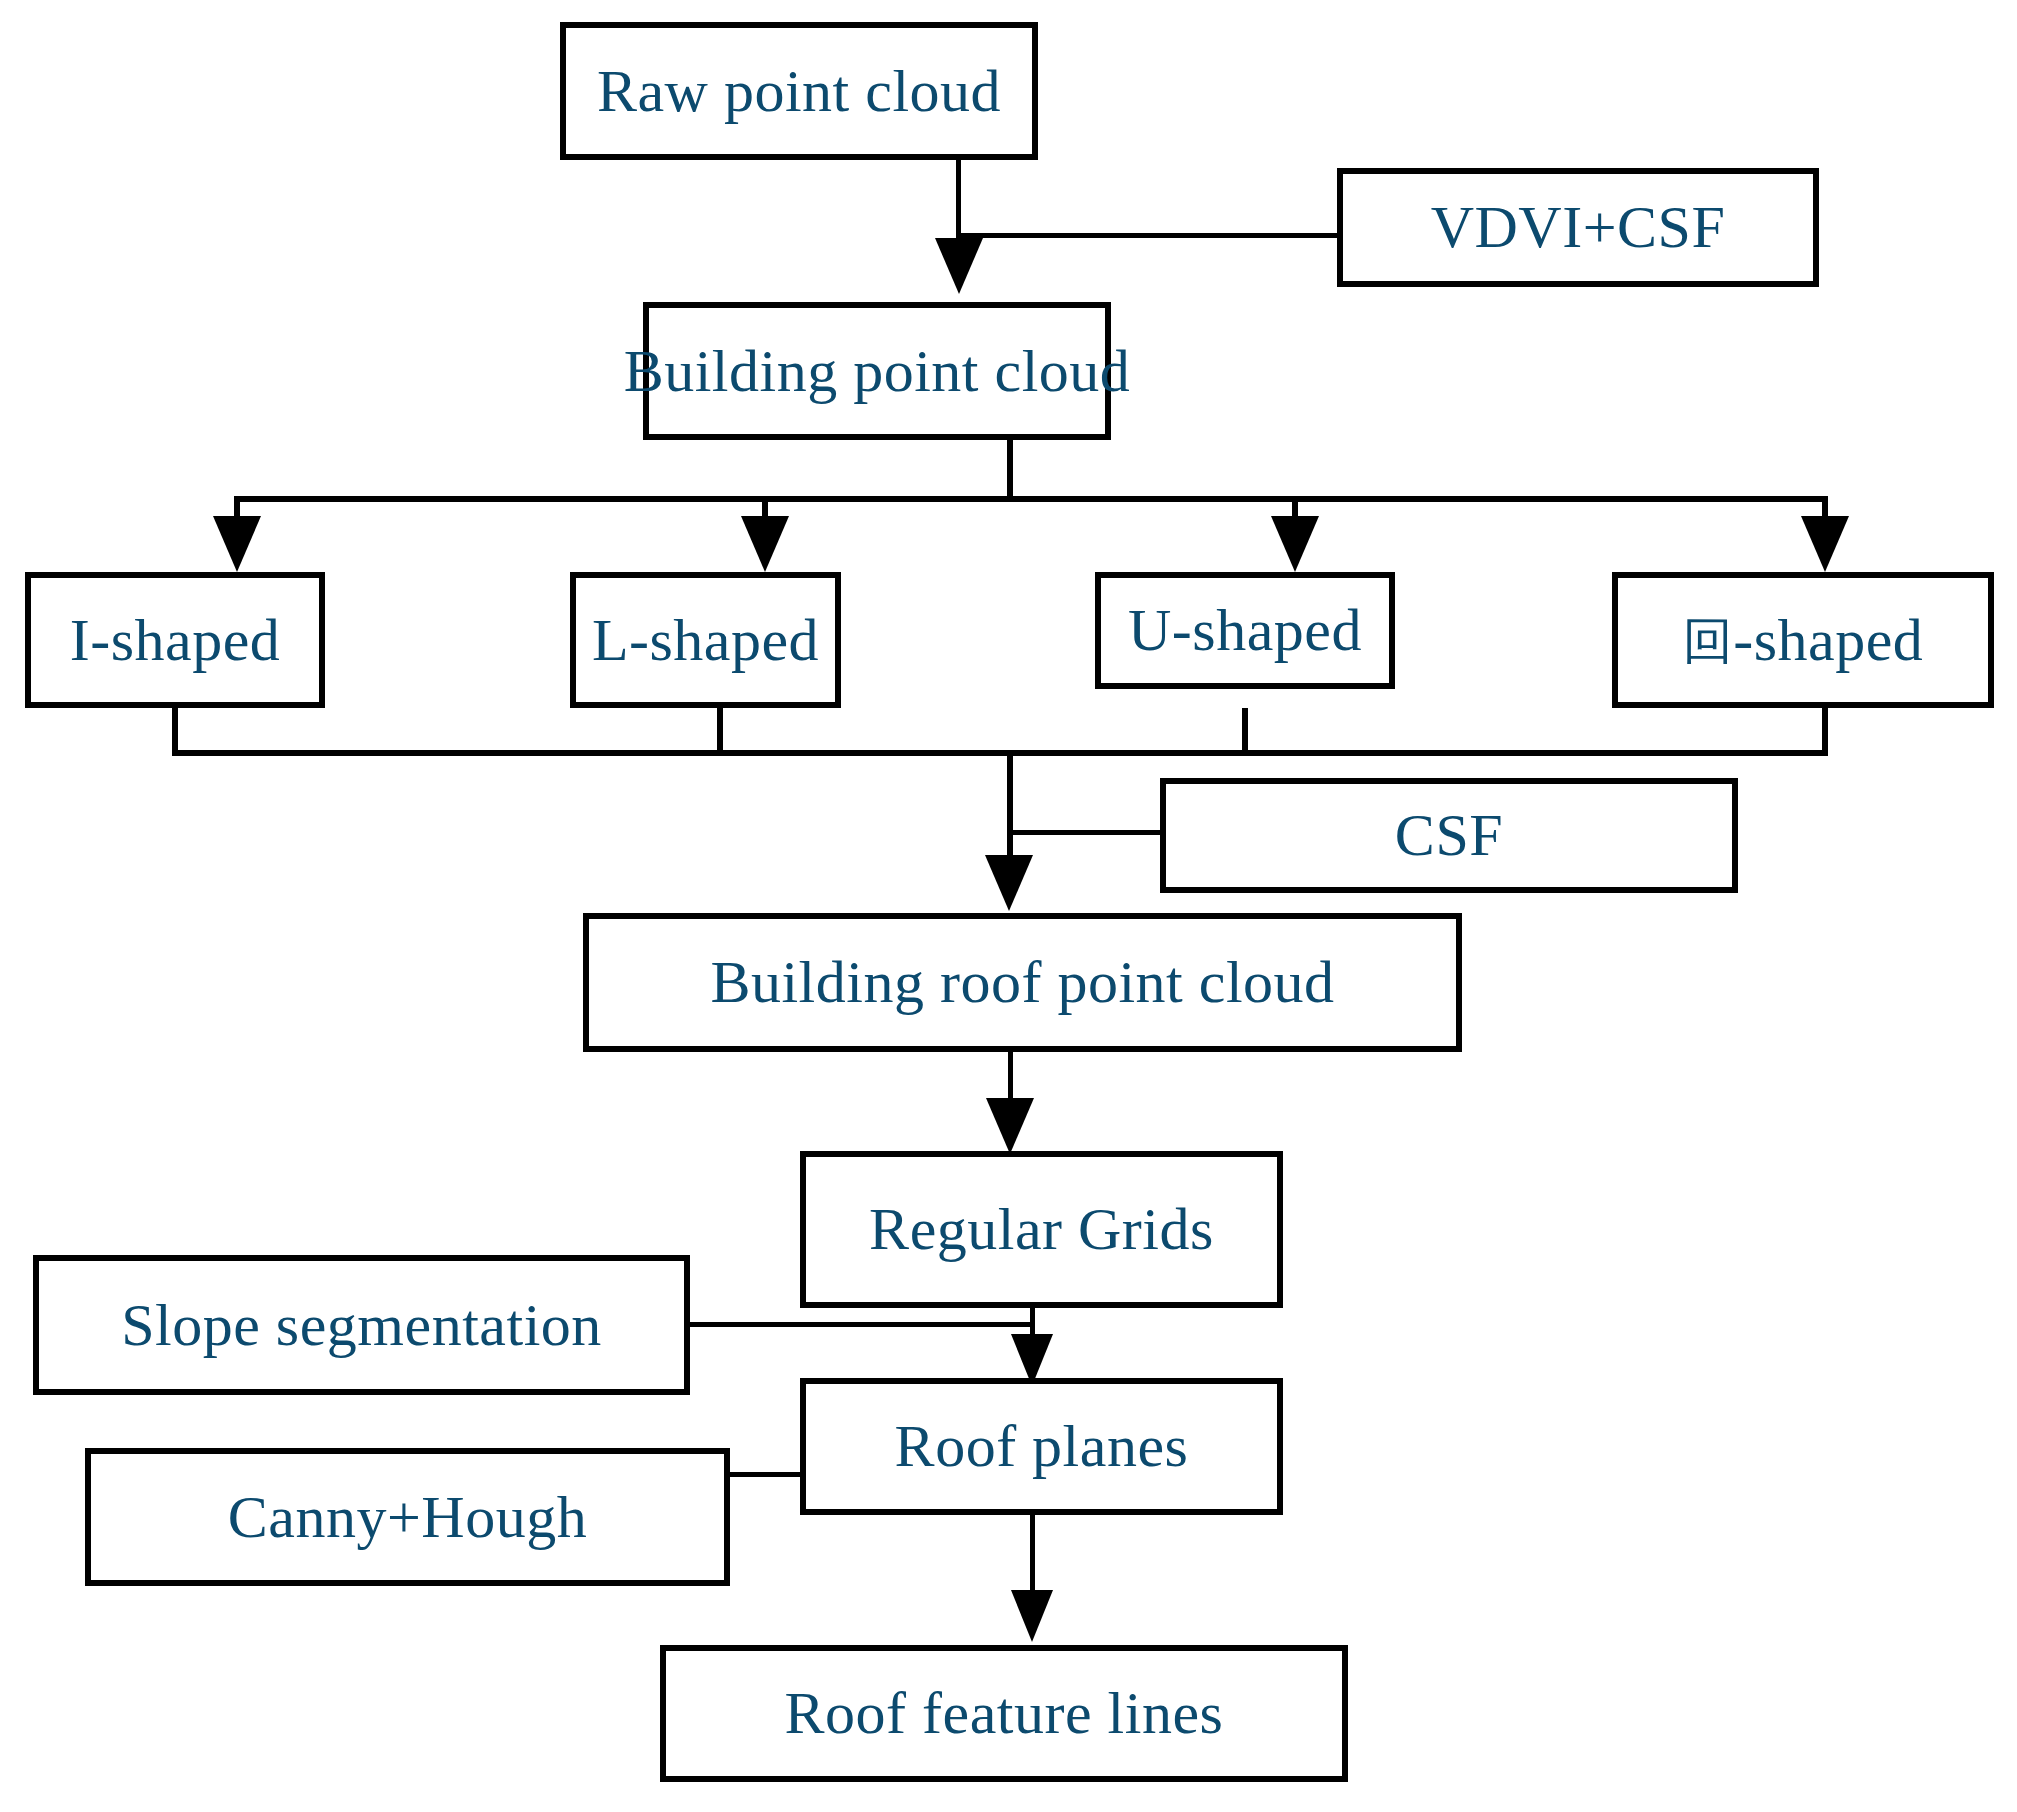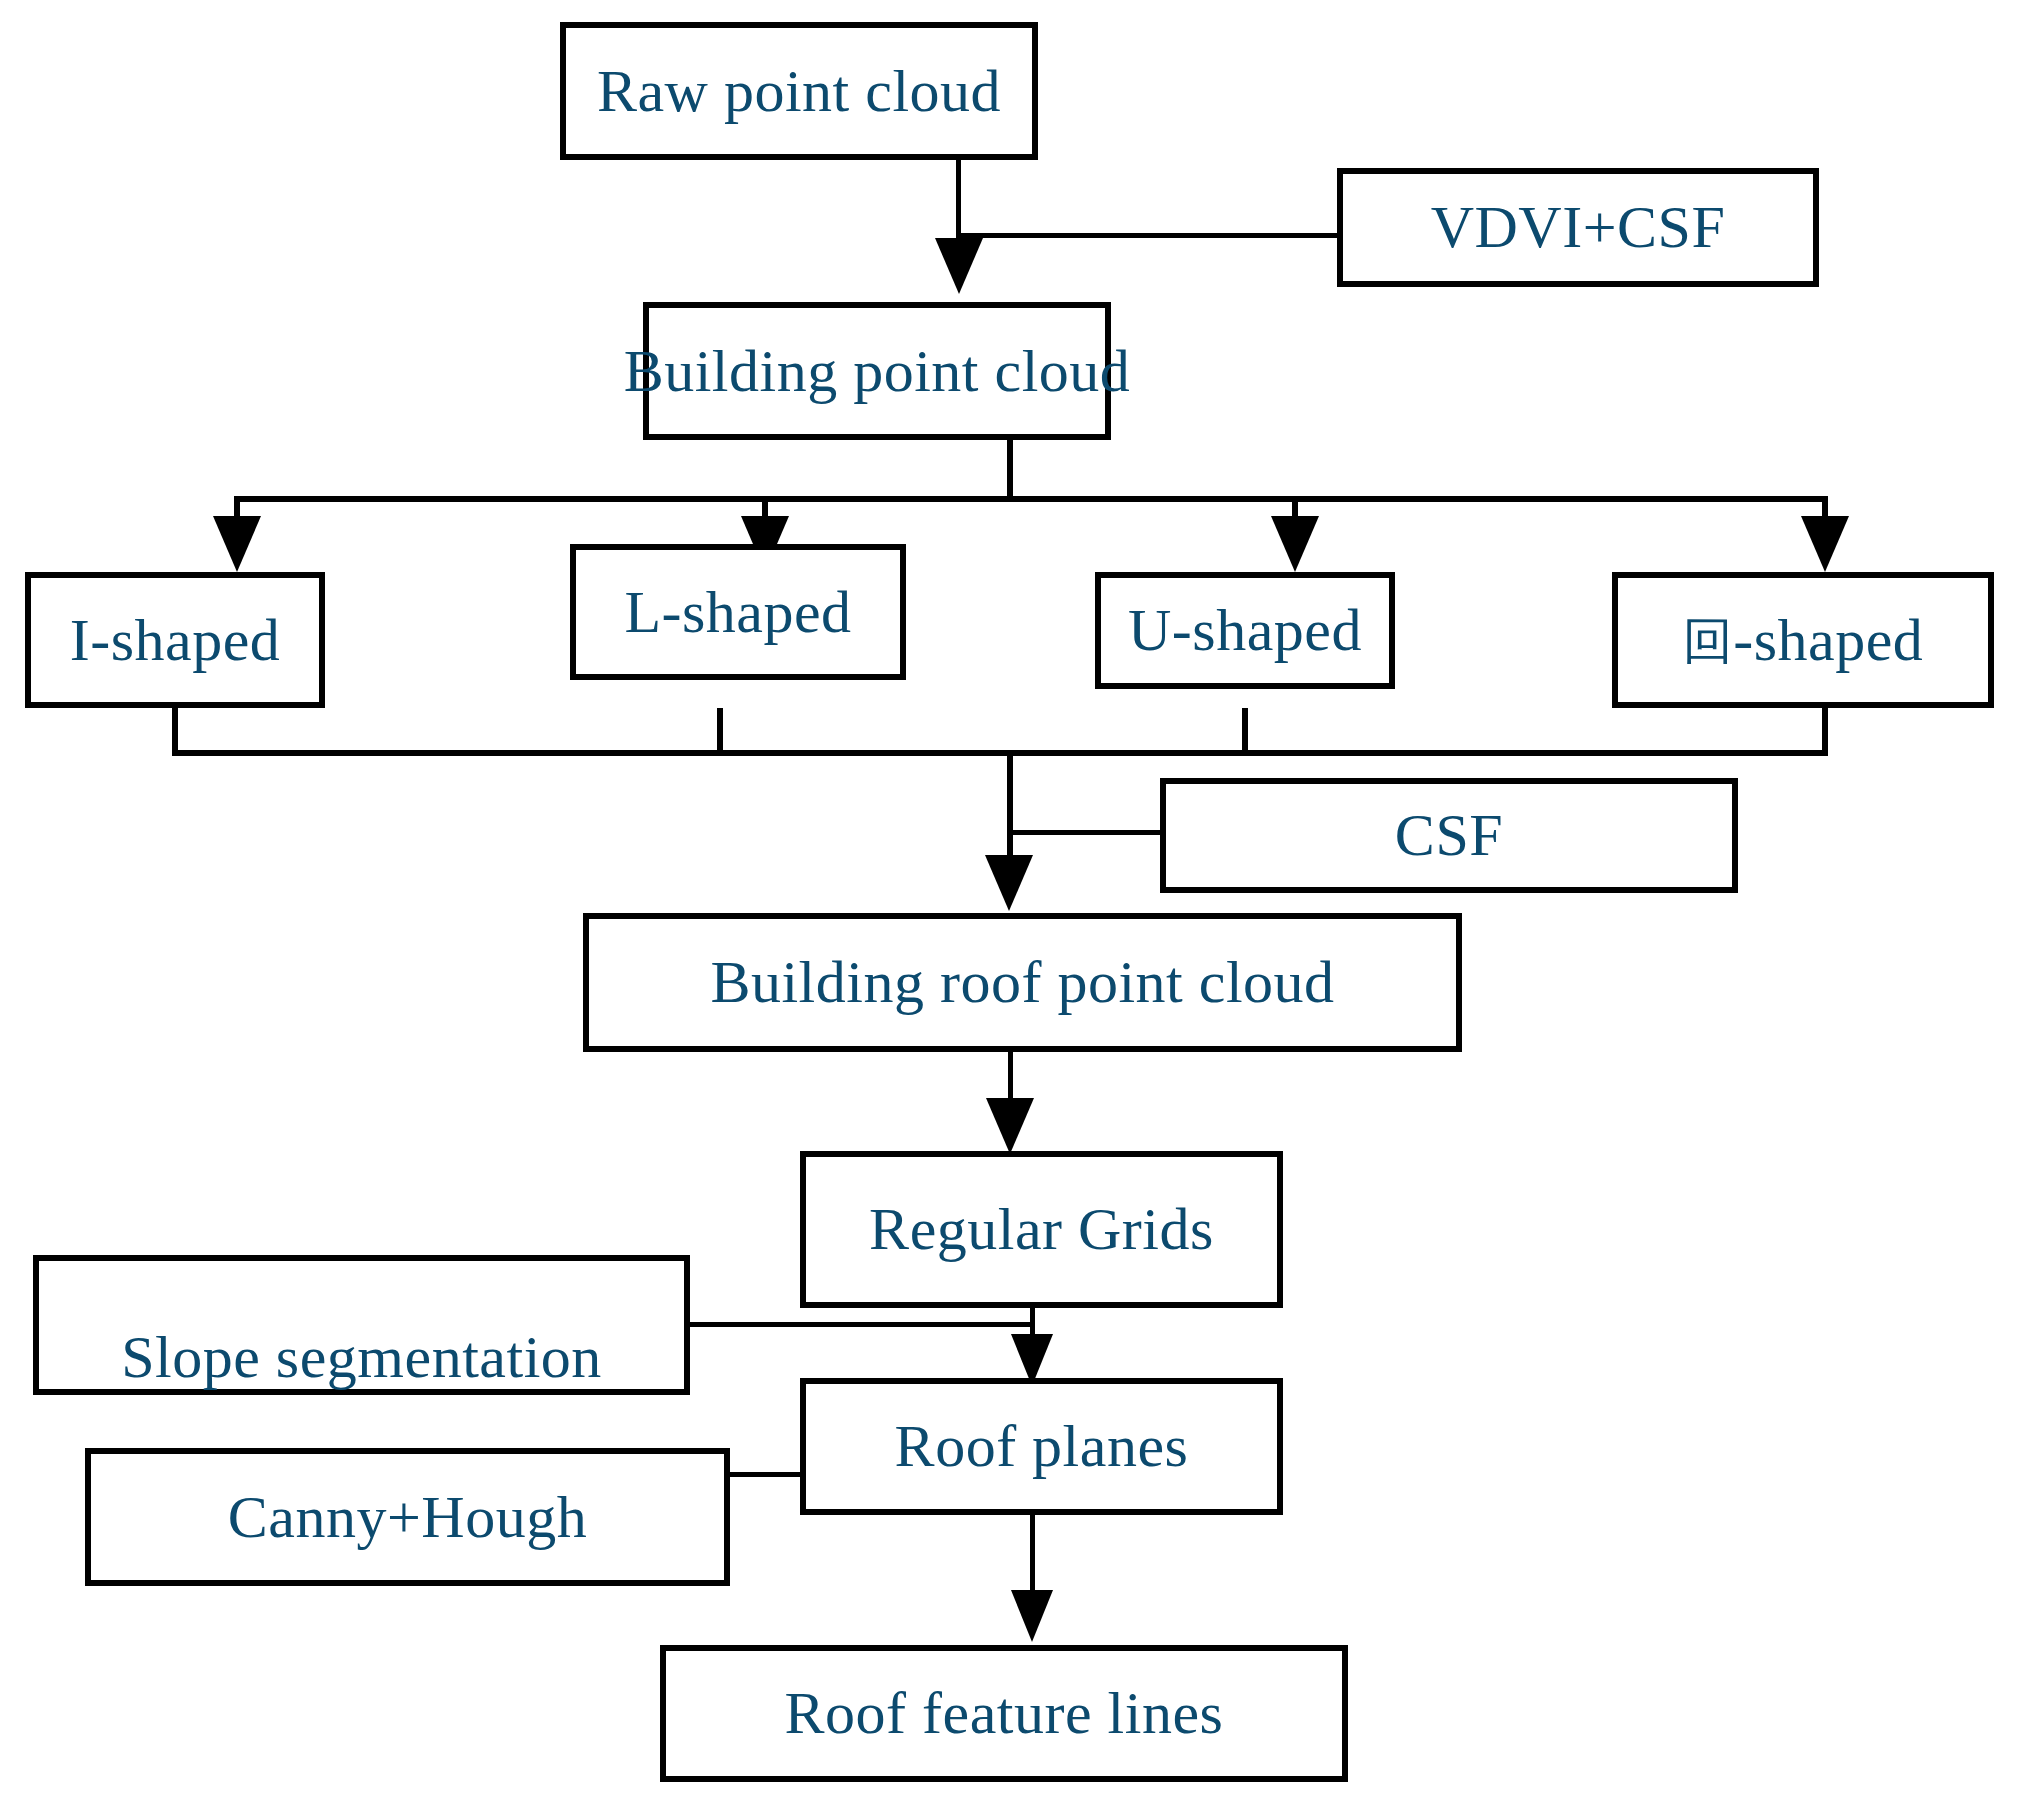--- a/index.html
+++ b/index.html
@@ -123,21 +123,21 @@
   <div class="vline" style="left:1292px; top:496px; height:58px;"></div>
   <div class="arrow" style="left:1271px; top:516px;"></div>
 
   <div class="vline" style="left:1822px; top:496px; height:58px;"></div>
   <div class="arrow" style="left:1801px; top:516px;"></div>
 
   <div class="node" style="left:25px; top:572px; width:300px; height:136px;">
     <span class="label">I-shaped</span>
   </div>
 
-  <div class="node" style="left:570px; top:544px; width:336px; height:136px;align-items:center;">
+  <div class="node" style="left:570px; top:572px; width:271px; height:136px;align-items:center;">
     <span class="label">L-shaped</span>
   </div>
 
   <div class="node" style="left:1095px; top:572px; width:300px; height:117px;">
     <span class="label">U-shaped</span>
   </div>
 
   <div class="node" style="left:1612px; top:572px; width:382px; height:136px;">
     <span class="label"><span class="cjk">回</span><span>-shaped</span></span>
   </div>
@@ -160,21 +160,21 @@
     <span class="label">Building roof point cloud</span>
   </div>
 
   <div class="thinv" style="left:1008px; top:1052px; height:60px;"></div>
   <div class="arrow" style="left:986px; top:1098px;"></div>
 
   <div class="node" style="left:800px; top:1151px; width:483px; height:157px;">
     <span class="label">Regular Grids</span>
   </div>
 
-  <div class="node" style="left:33px; top:1255px; width:657px; height:140px;align-items:flex-end;">
+  <div class="node" style="left:33px; top:1255px; width:657px; height:140px;">
     <span class="label">Slope segmentation</span>
   </div>
 
   <div class="thinv" style="left:1030px; top:1290px; height:85px;"></div>
   <div class="thinh" style="left:690px; top:1322px; width:343px;"></div>
   <div class="arrow-sm" style="left:1011px; top:1334px;"></div>
 
   <div class="node" style="left:800px; top:1378px; width:483px; height:137px;">
     <span class="label">Roof planes</span>
   </div>

